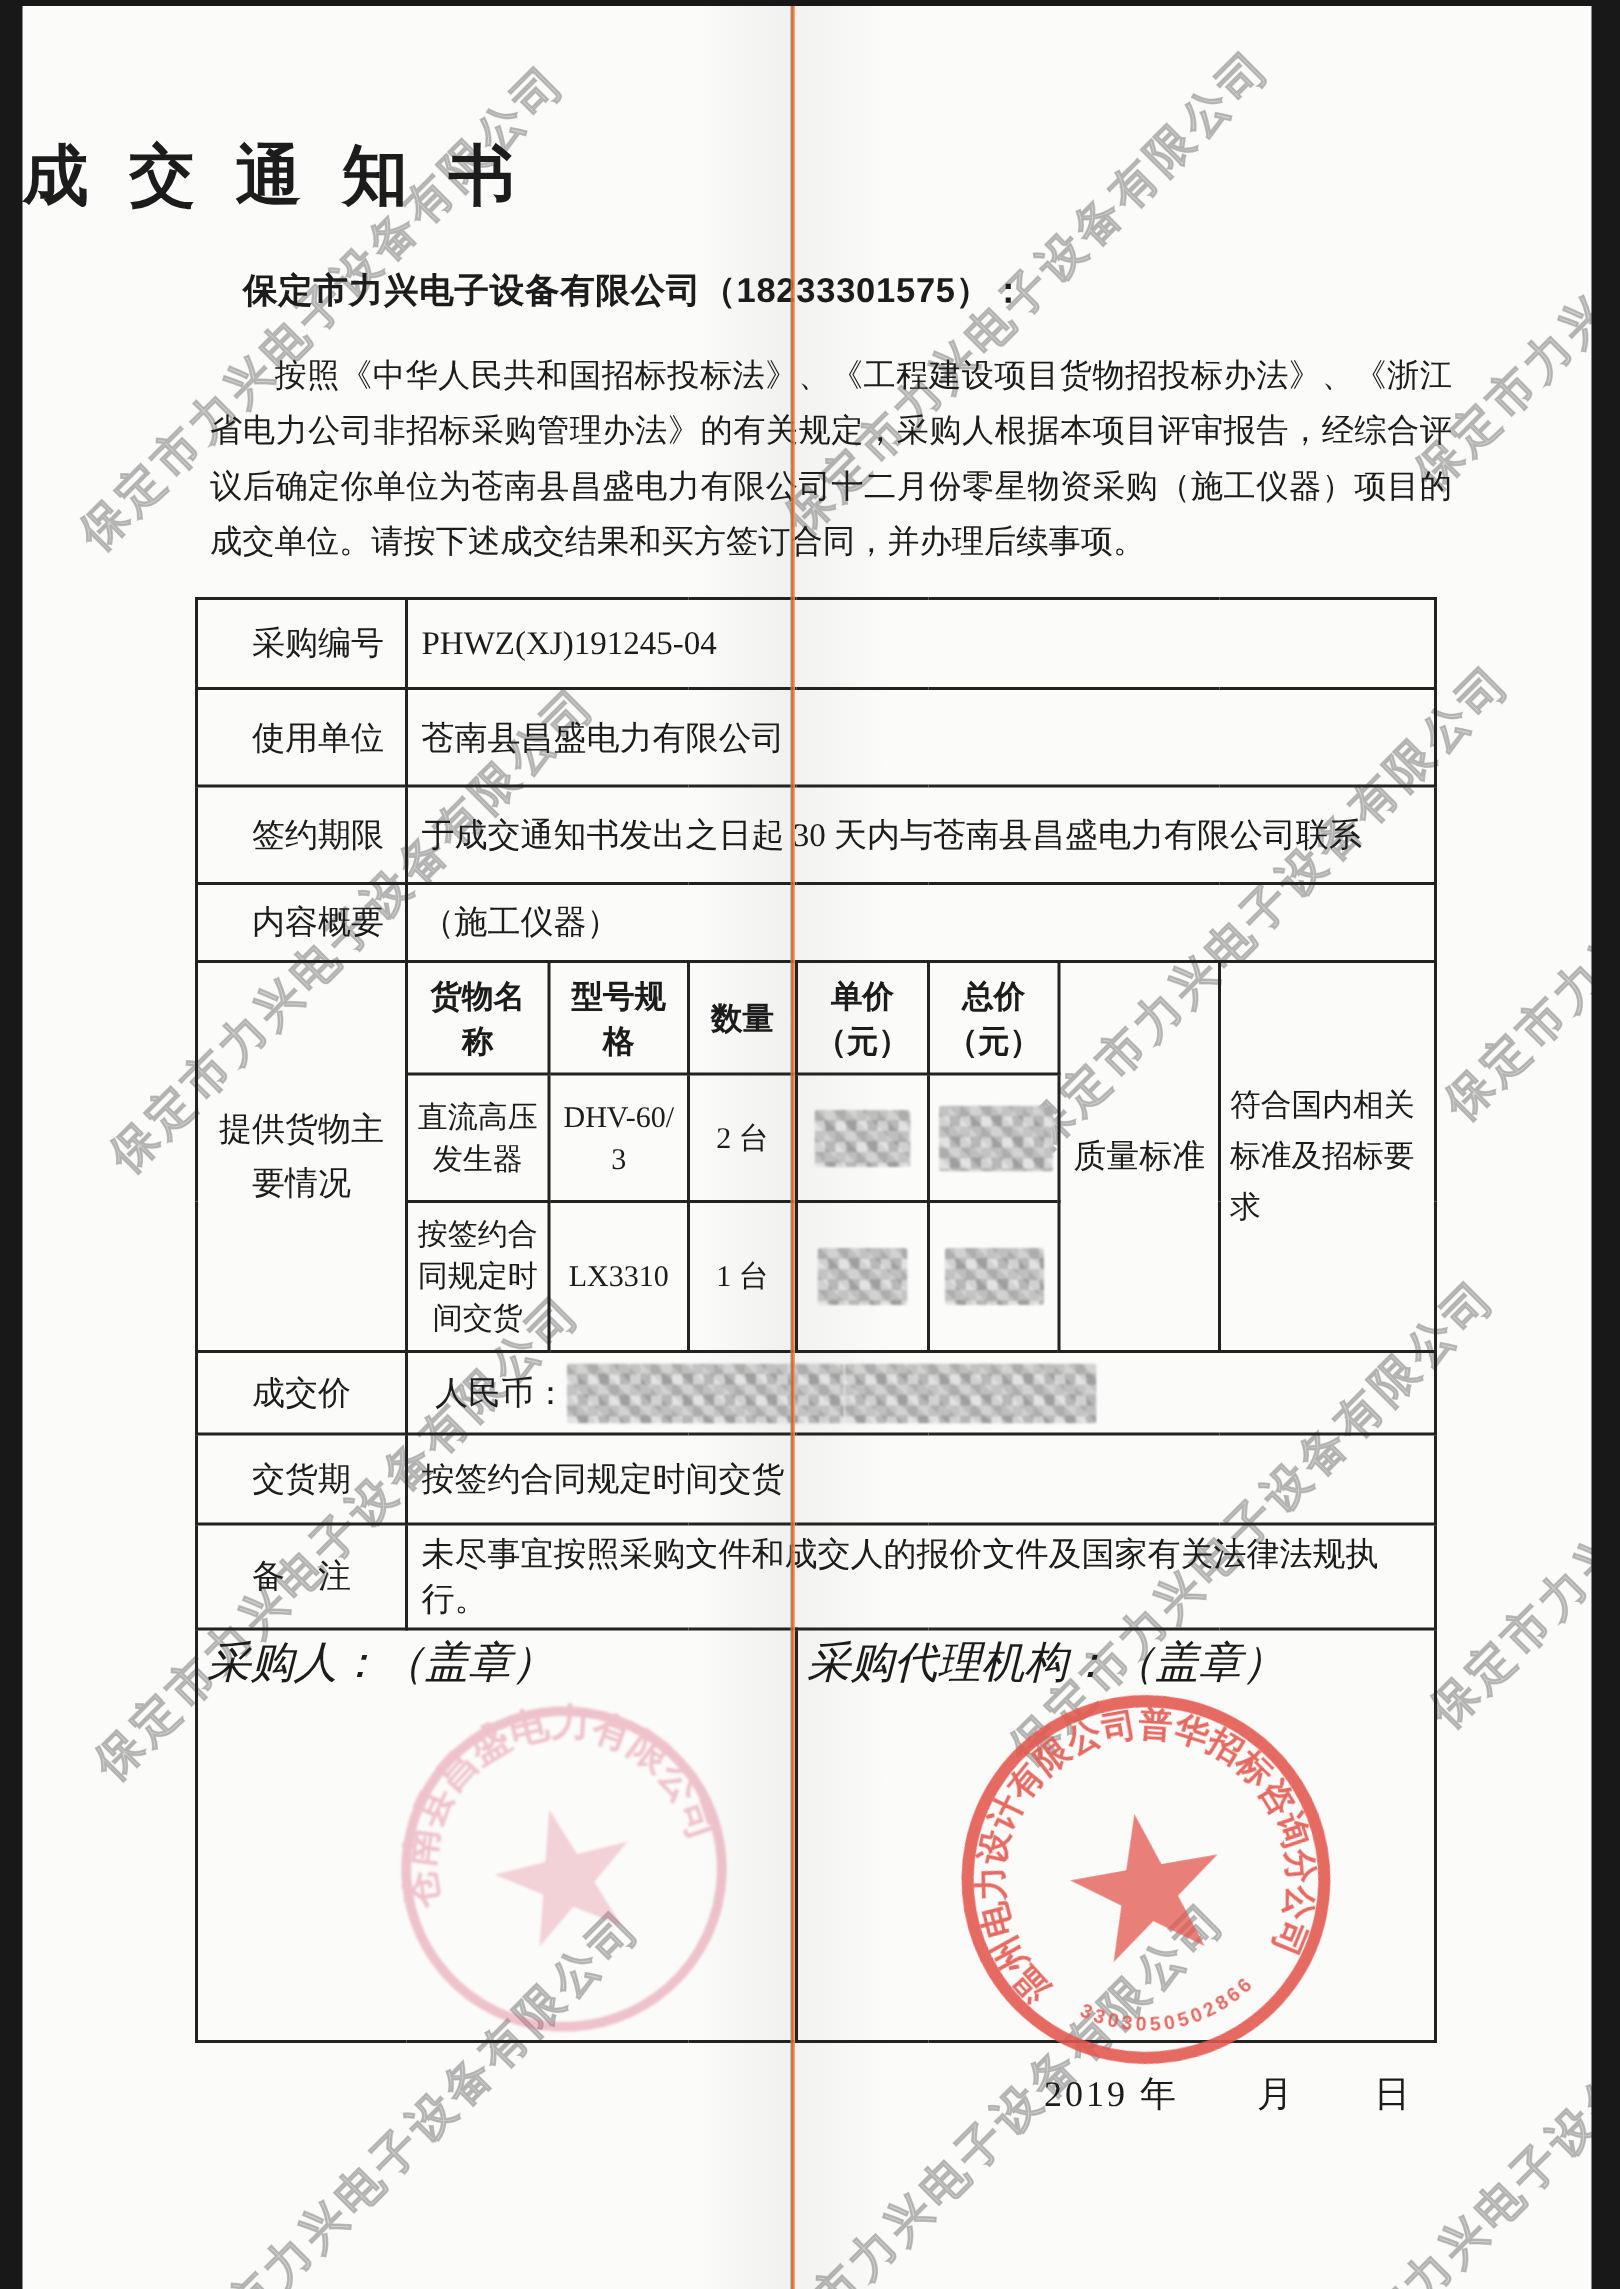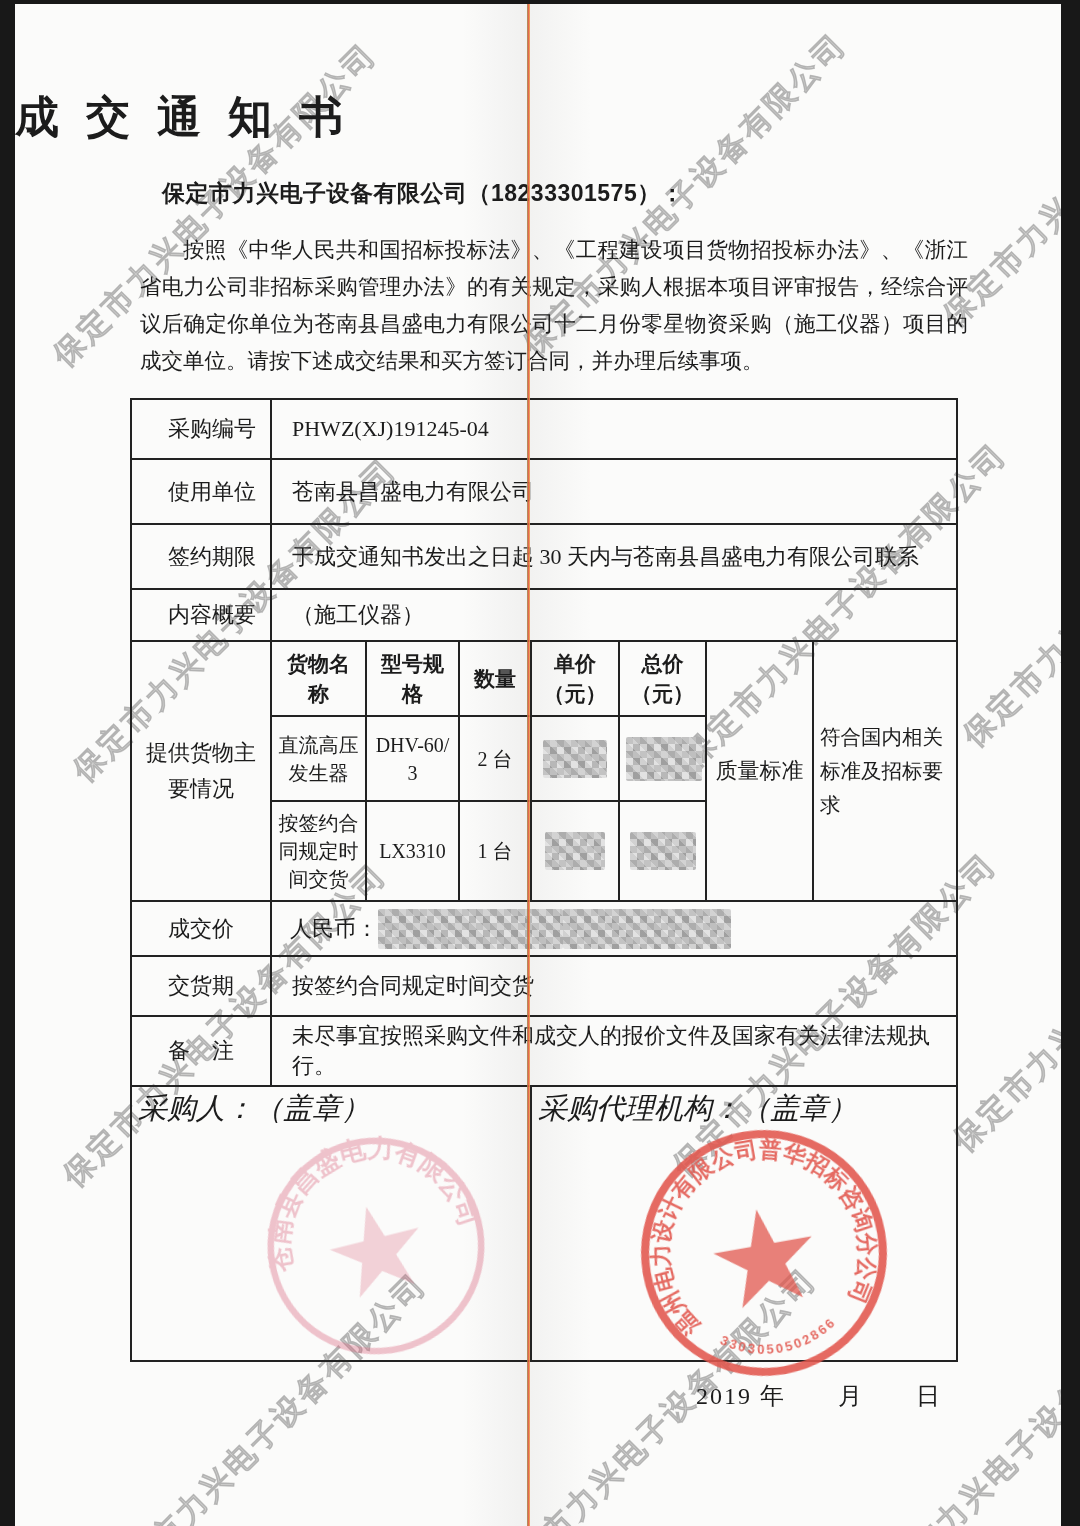--- a/index.html
+++ b/index.html
@@ -67,21 +67,21 @@
 
   
   .doc-table {
     position:absolute; top:398px; left:130px;
     border-collapse:collapse; table-layout:fixed;
     width:826px; z-index:3;
     font-size:22px;
   }
   .doc-table td { border:2px solid #222; padding:2px 6px; background:transparent; }
   .doc-table td.lbl { padding-left:36px; }
-  .doc-table td.val { padding-left:20px; }
+  .doc-table td.val { padding-left:9px; }
   .h60  td{height:60px;}  .h65 td{height:65px;} .h52 td{height:52px;}
   .h75  td{height:75px;}  .h85 td{height:85px;} .h100 td{height:100px;}
   .h55  td{height:55px;}  .h70 td{height:70px;} .h275 td{height:275px;}
   .gsec {
     text-align:center; word-break:break-all;
     padding:0 24px; line-height:36px; font-size:22px;
   }
   .ghead {
     text-align:center; font-weight:bold; font-size:21px;
     line-height:30px; word-break:break-all; padding:4px 10px;

